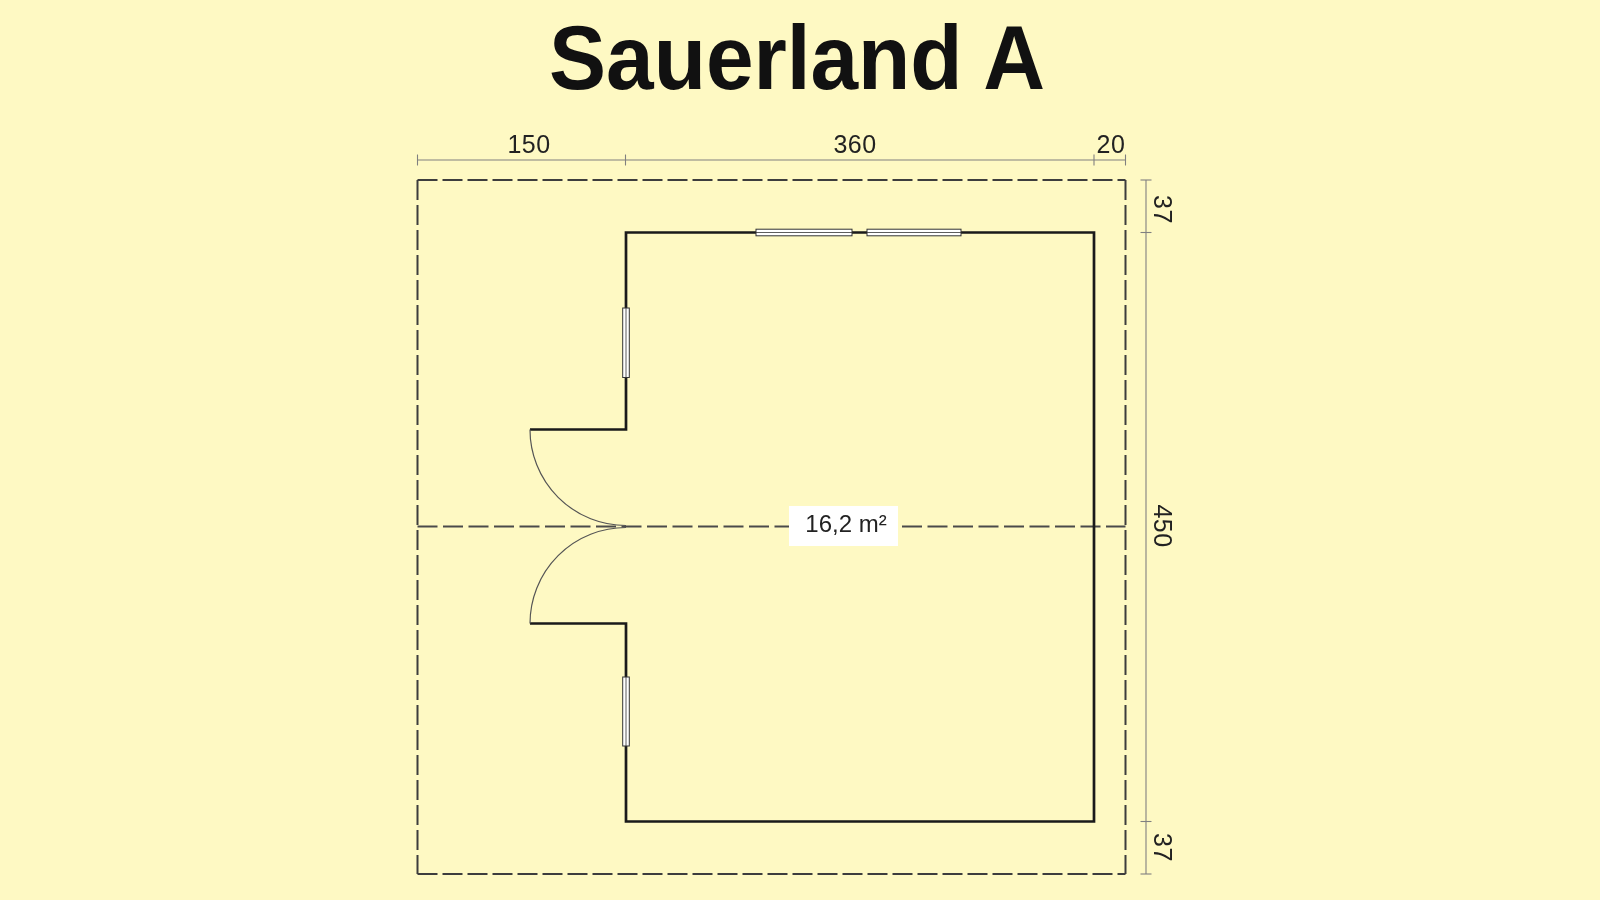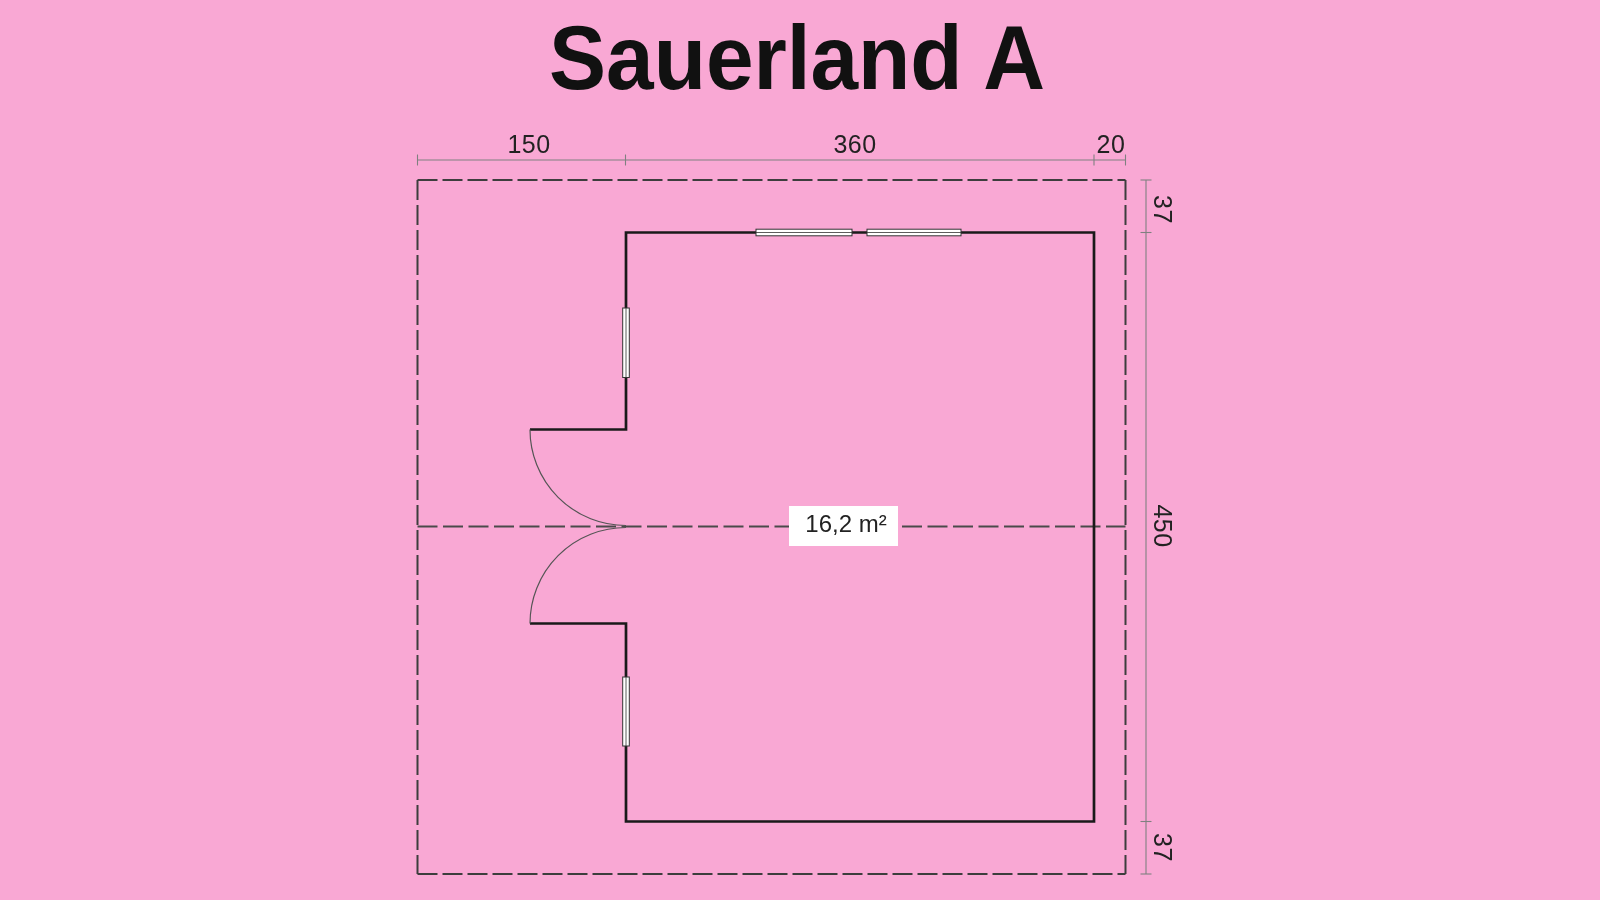--- a/index.html
+++ b/index.html
@@ -1,16 +1,16 @@
 <!DOCTYPE html>
 <html><head>
 <meta charset="utf-8">
 <style>
   html,body{margin:0;padding:0;background:#ffffff;}
-  .page{width:1600px;height:900px;position:relative;background:#f9a8d4;overflow:hidden;}
+  .page{width:1600px;height:900px;position:relative;background:#fef9c3;overflow:hidden;}
   svg{display:block;}
   text{font-family:"Liberation Sans",sans-serif;}
 </style>
 </head>
 <body>
 <div class="page">
 <svg width="1600" height="900" viewBox="0 0 1600 900">
 
 <text x="797" y="89" font-size="91" font-weight="bold" fill="#111" text-anchor="middle" textLength="496" lengthAdjust="spacingAndGlyphs">Sauerland A</text>
 

